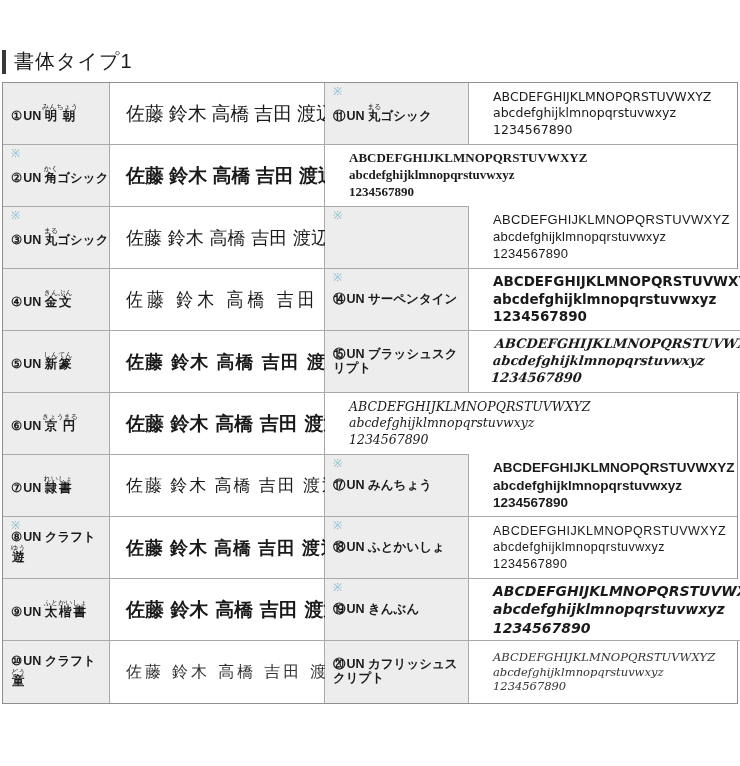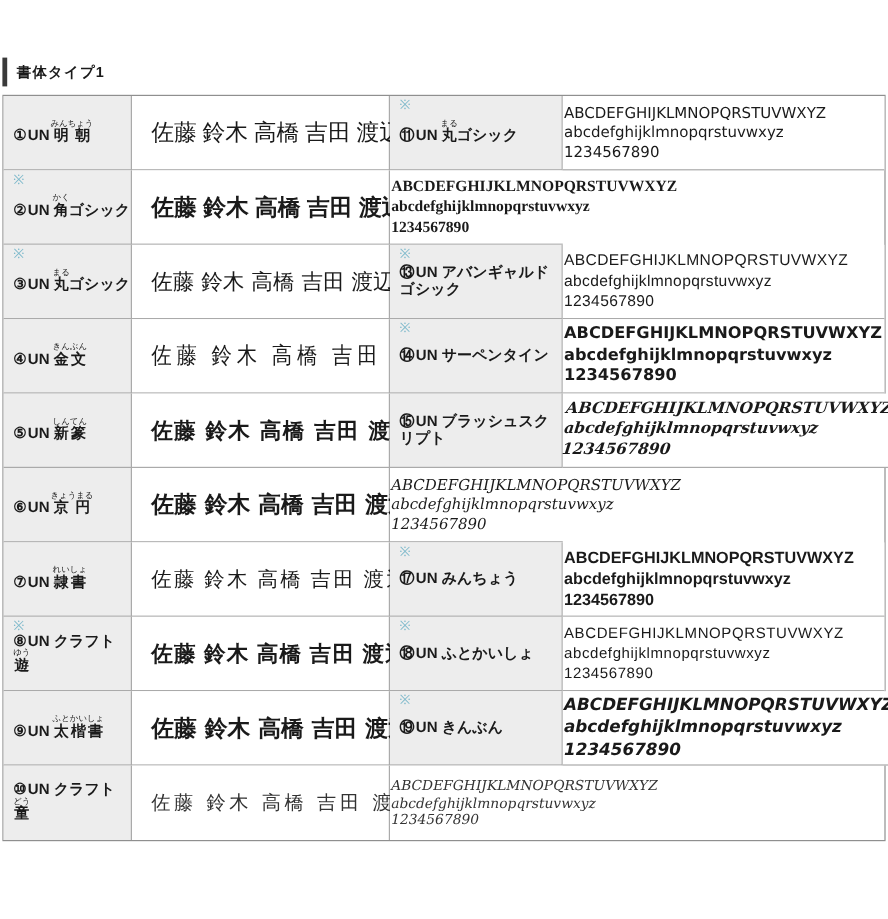--- a/index.html
+++ b/index.html
@@ -1,34 +1,34 @@
 <!DOCTYPE html>
 <html><head>
 <meta charset="utf-8">
 <style>
   html,body{margin:0;padding:0;background:#ffffff;}
   body{width:740px;height:766px;overflow:hidden;color:#1a1a1a;
        font-family:"Liberation Sans",sans-serif;}
   .header{margin:48px 0 7px 2px;display:flex;align-items:center;}
   .header-bar{width:4px;height:24px;background:#3a3a3a;margin-right:8px;}
-  .header-title{font-size:12px;font-weight:bold;margin:0;letter-spacing:1px;}
+  .header-title{font-size:20px;font-weight:normal;margin:0;letter-spacing:1px;}
   .table{margin:0 2px;border:1px solid #8f8f8f;background:#fff;}
   .row{display:grid;grid-template-columns:107px 215px 144px 1fr;}
   .cell{height:62px;border-right:1px solid #aaaaaa;border-bottom:1px solid #aaaaaa;
         display:flex;align-items:center;box-sizing:border-box;position:relative;}
   .row:last-child .cell{border-bottom:none;}
   .alpha-cell{border-right:none;}
   .name-cell{background:#ededed;padding-left:8px;}
   .marker{position:absolute;top:3px;left:8px;font-size:11px;color:#7db9cb;line-height:1;}
   .fname{font-size:12.5px;font-weight:bold;line-height:1.1;letter-spacing:0;}
   .fname .num{margin-right:1px;}
   ruby rt{font-size:7px;font-weight:normal;letter-spacing:0;}
   .jp-cell{padding-left:16px;background:#fff;}
   .jp{white-space:nowrap;}
-  .alpha-cell{padding-left:1px;background:#fff;}
+  .alpha-cell{padding-left:24px;background:#fff;}
   .alpha div{white-space:nowrap;}
   .alpha{line-height:1.3;}
   
   .r1 .jp{font-family:"Liberation Serif",serif;font-size:19px;}
   .r2 .jp{font-family:"Liberation Sans",sans-serif;font-weight:bold;font-size:19px;}
   .r3 .jp{font-family:"DejaVu Sans",sans-serif;font-size:18px;}
   .r4 .jp{font-family:"Liberation Serif",serif;font-size:17px;letter-spacing:4px;transform:scaleY(1.12);transform-origin:left center;}
   .r5 .jp{font-family:"DejaVu Serif",serif;font-weight:bold;font-size:18px;letter-spacing:1px;}
   .r6 .jp{font-family:"DejaVu Sans",sans-serif;font-weight:bold;font-size:19px;}
   .r7 .jp{font-family:"Liberation Serif",serif;font-size:17px;letter-spacing:2px;}
@@ -97,21 +97,20 @@
   <div class="row r3">
     <div class="cell name-cell">
       <span class="marker">※</span>
       <div class="fname"><span class="num">③</span><span>UN </span><ruby><span>丸</span><rt>まる</rt></ruby><span>ゴシック</span></div>
     </div>
     <div class="cell jp-cell">
       <span class="jp">佐藤 鈴木 高橋 吉田 渡辺</span>
     </div>
     <div class="cell name-cell">
       <span class="marker">※</span>
-      <div class="fname"><span class="num">⑬</span><span>UN </span><ruby><span>アバンギャルドゴシック</span><rt></rt></ruby><span></span></div>
     </div>
     <div class="cell alpha-cell">
       <div class="alpha">
         <div>ABCDEFGHIJKLMNOPQRSTUVWXYZ</div>
         <div>abcdefghijklmnopqrstuvwxyz</div>
         <div>1234567890</div>
       </div>
     </div>
   </div>
 
@@ -238,20 +237,24 @@
   </div>
 
   <div class="row r10">
     <div class="cell name-cell">
       <span class="marker"></span>
       <div class="fname"><span class="num">⑩</span><span>UN クラフト</span><ruby><span>童</span><rt>どう</rt></ruby><span></span></div>
     </div>
     <div class="cell jp-cell">
       <span class="jp">佐藤 鈴木 高橋 吉田 渡辺</span>
     </div>
+    <div class="cell name-cell">
+      <span class="marker"></span>
+      <div class="fname"><span class="num">⑳</span><span>UN </span><ruby><span>カフリッシュスクリプト</span><rt></rt></ruby><span></span></div>
+    </div>
     <div class="cell alpha-cell">
       <div class="alpha">
         <div>ABCDEFGHIJKLMNOPQRSTUVWXYZ</div>
         <div>abcdefghijklmnopqrstuvwxyz</div>
         <div>1234567890</div>
       </div>
     </div>
   </div>
 </div>
 

